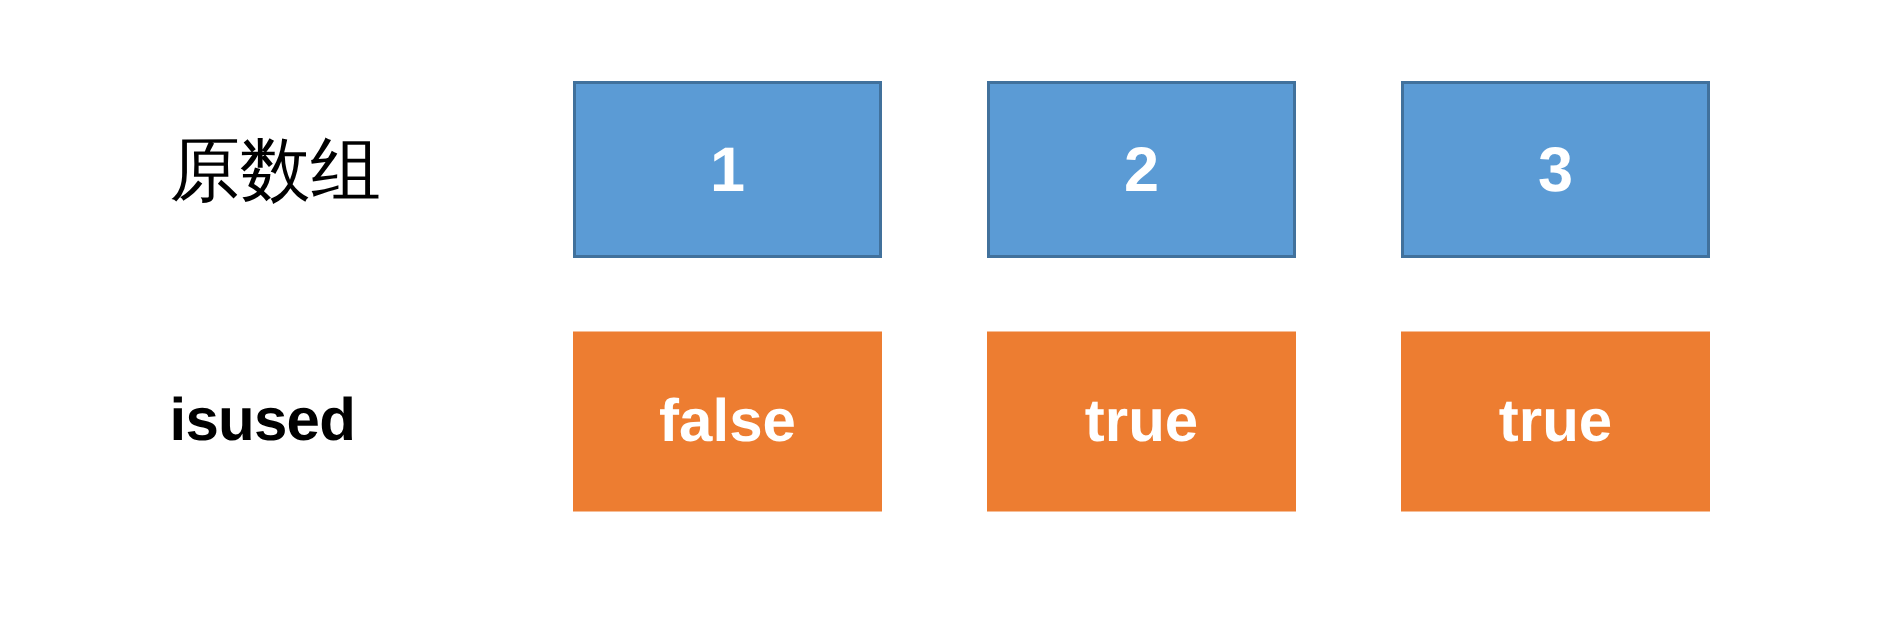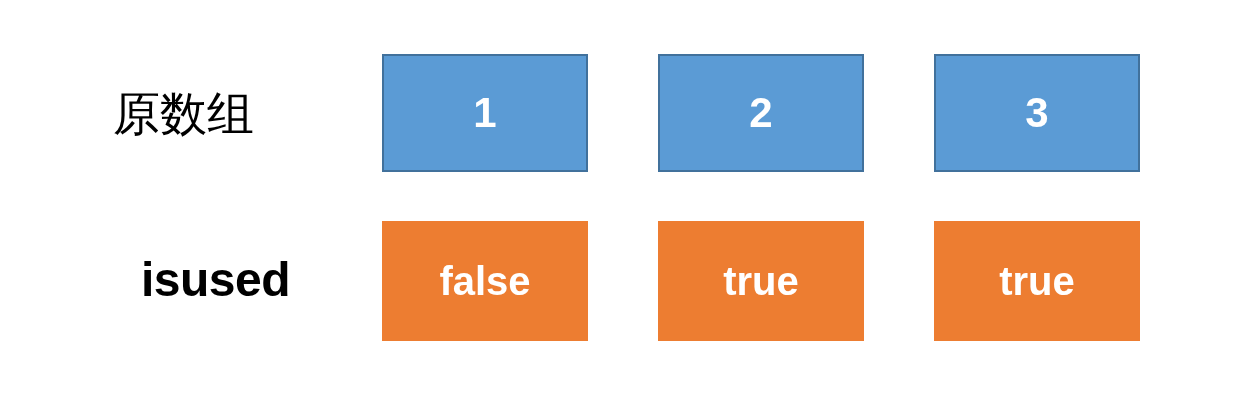--- a/index.html
+++ b/index.html
@@ -32,25 +32,24 @@
   }
   .row-label.cjk {
     font-family: "DejaVu Serif", "Liberation Serif", serif;
     font-size: 47px;
     font-weight: 400;
     letter-spacing: 0px;
     line-height: 1;
   }
   .row-label.latin {
     font-family: "Liberation Sans", sans-serif;
-    font-size: 48px;
+    font-size: 40px;
     font-weight: 700;
     letter-spacing: -0.5px;
     line-height: 1;
-    margin-left: 28px;
   }
 
   
   .cell-row {
     position: absolute;
     display: flex;
   }
   #row-array {
     left: 382px;
     top: 54px;

